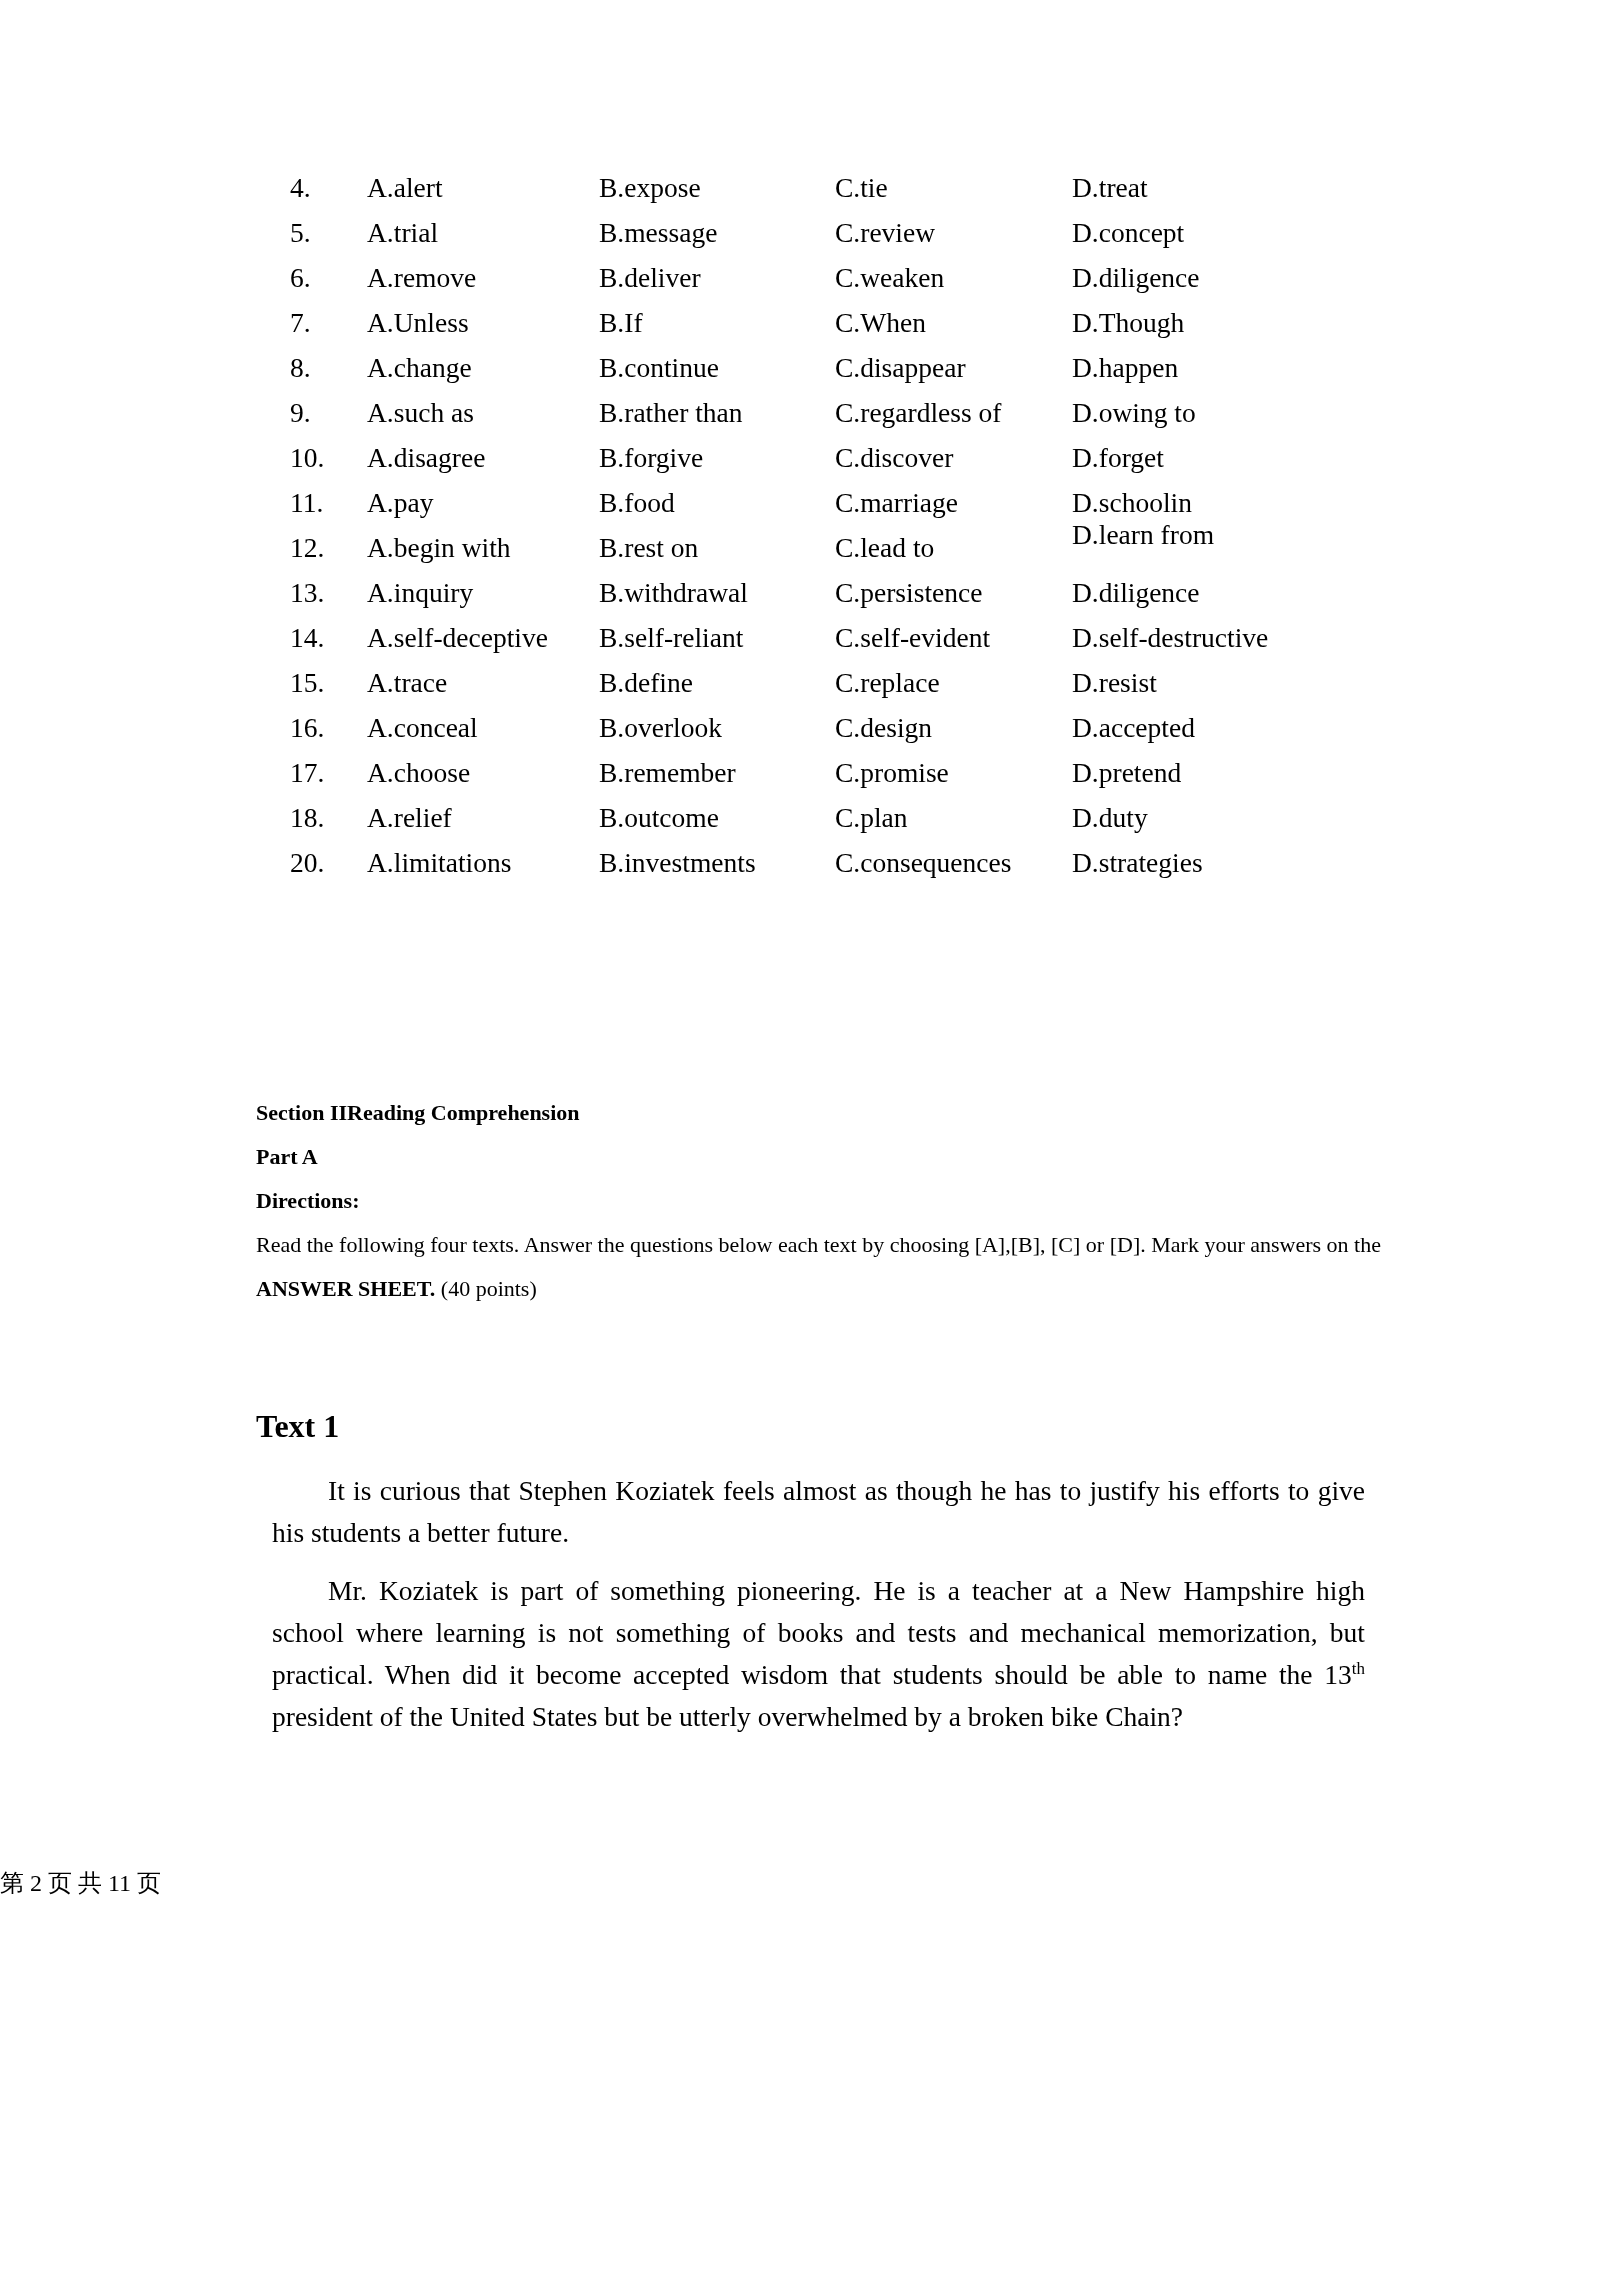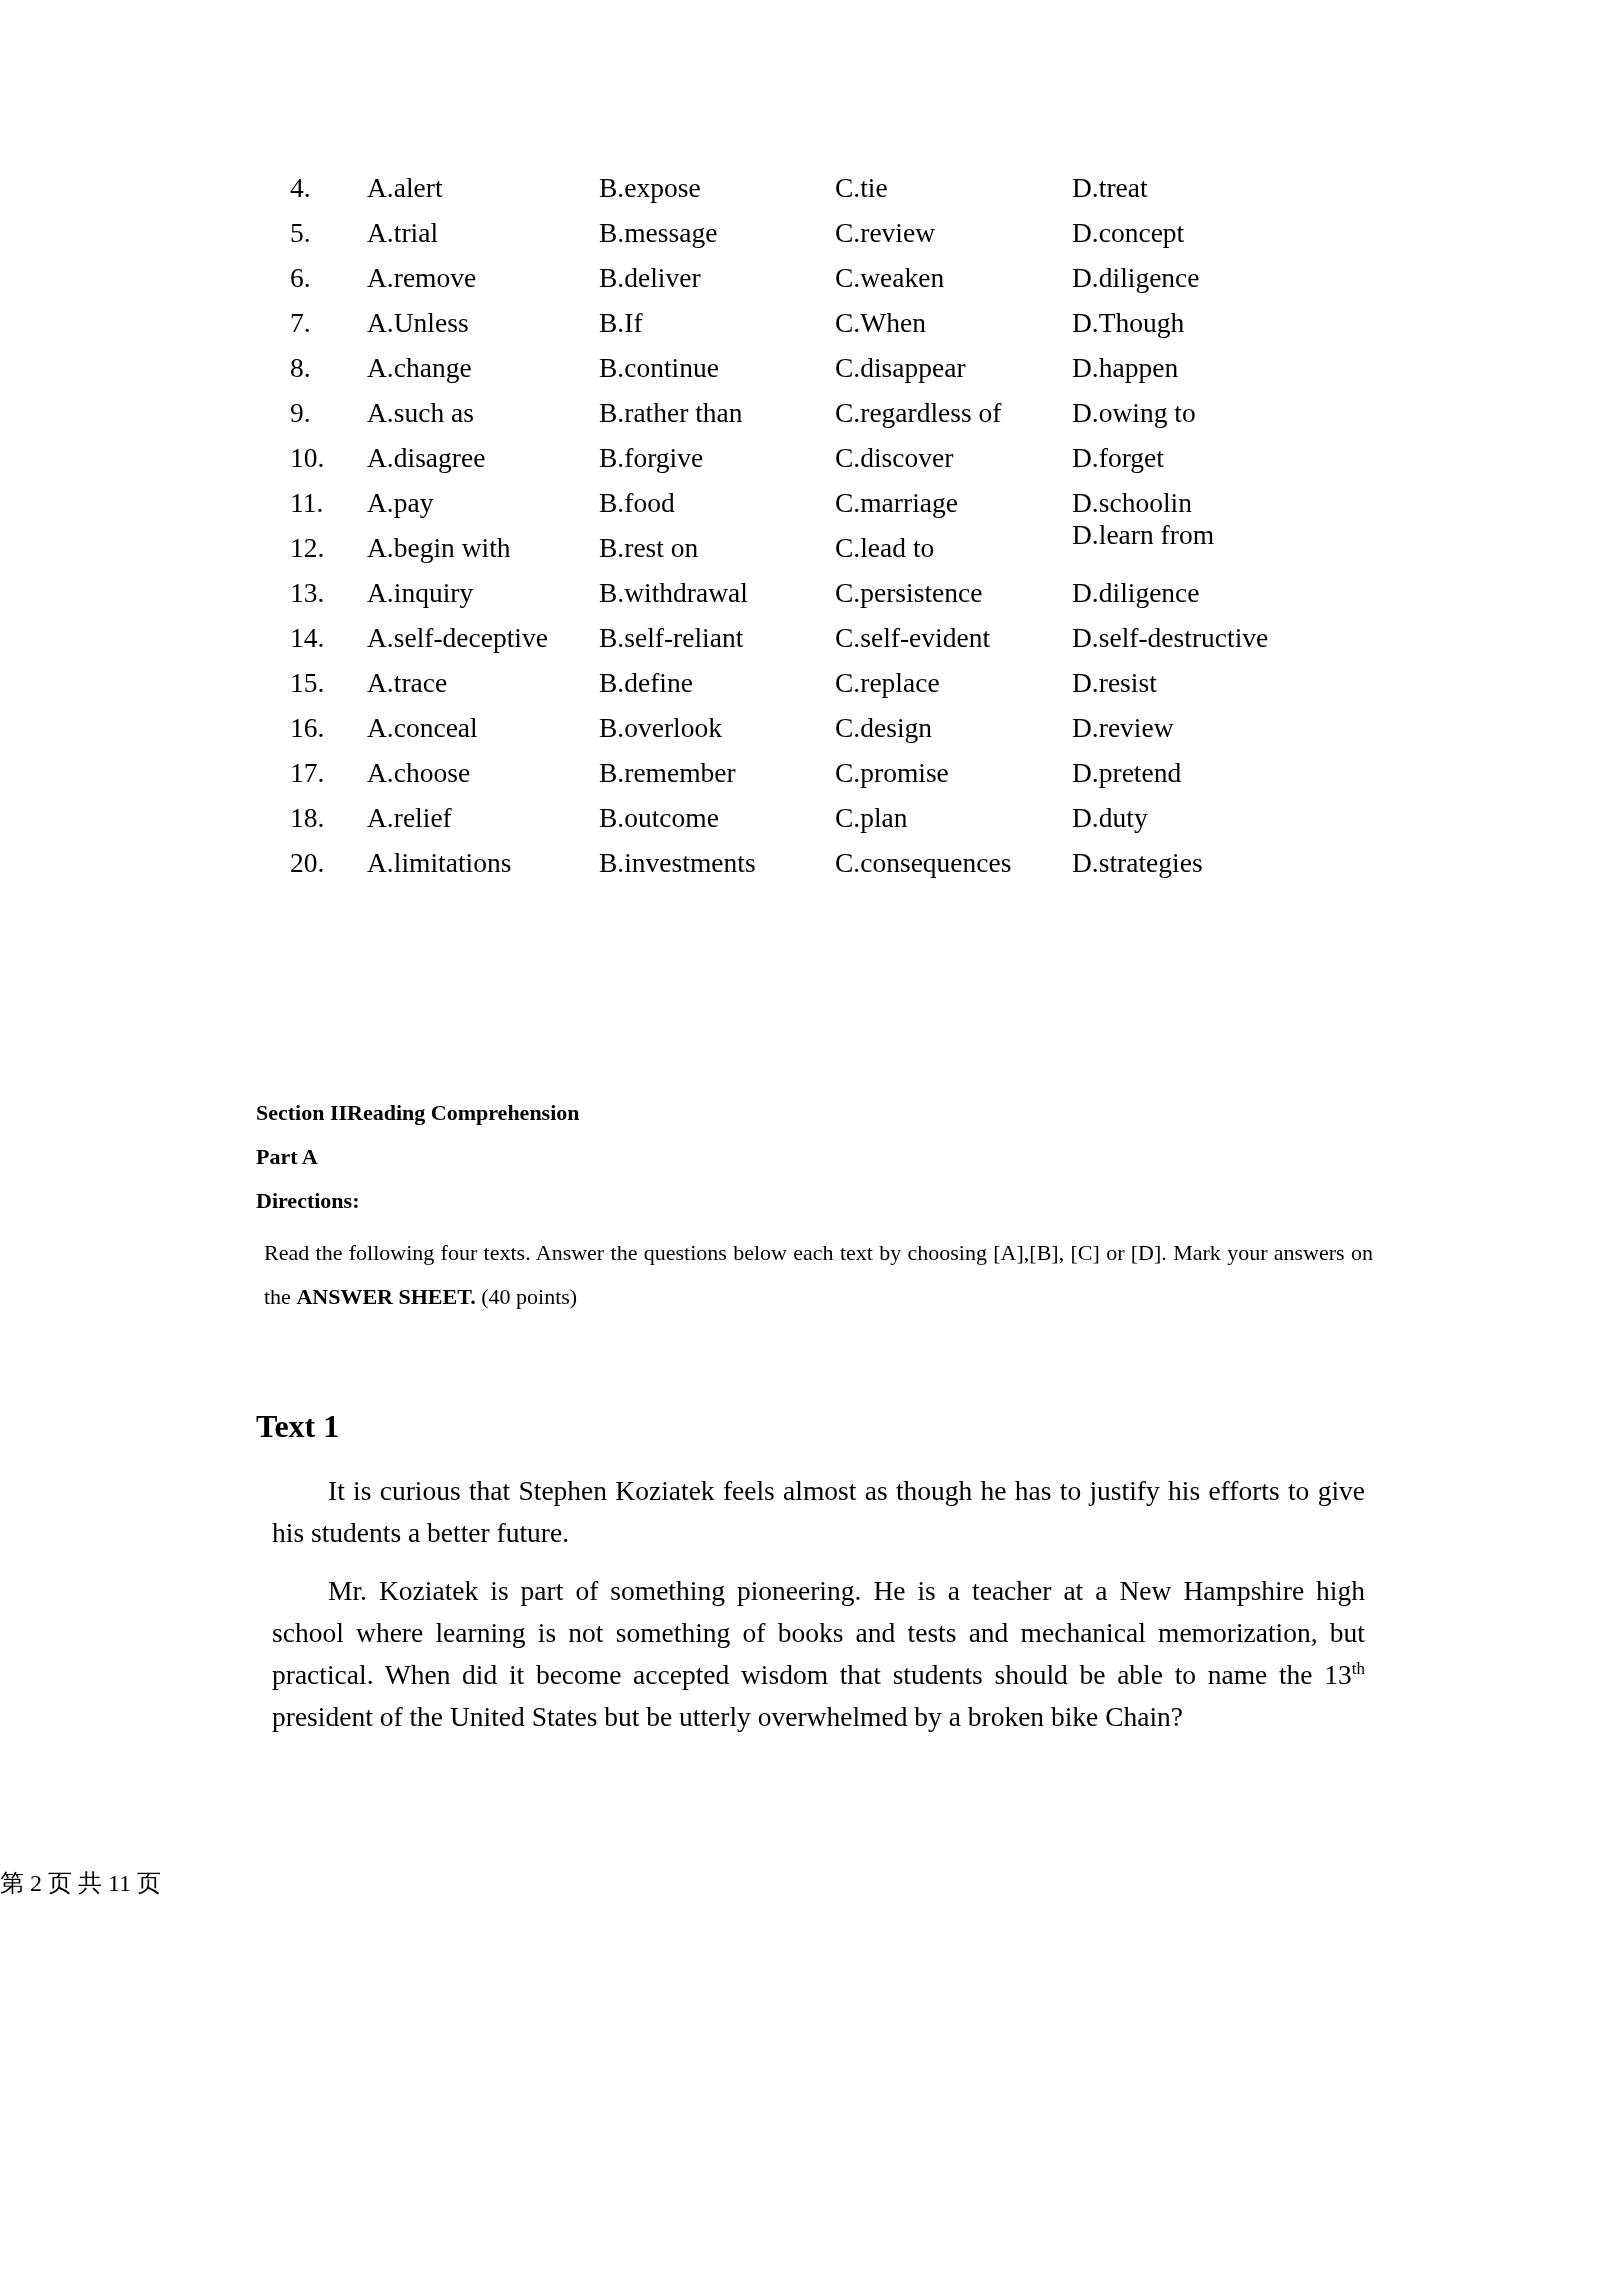--- a/index.html
+++ b/index.html
@@ -41,21 +41,21 @@
   .section {
     position: absolute;
     left: 256px;
     top: 1091px;
     width: 1125px;
     font-size: 22px;
     line-height: 44px;
   }
   .section .hd { font-weight: bold; }
   .section p {
-    margin: 8px;
+    margin: 0;
     text-align: justify;
   }
   .section p b { font-weight: bold; }
 
   
   .text1-title {
     position: absolute;
     left: 256px;
     top: 1405px;
     width: 1125px;
@@ -195,21 +195,21 @@
       <span class="c-b">B.define</span>
       <span class="c-c">C.replace</span>
       <span class="c-d">D.resist</span>
     </div>
 
     <div class="opt-row">
       <span class="c-num">16.</span>
       <span class="c-a">A.conceal</span>
       <span class="c-b">B.overlook</span>
       <span class="c-c">C.design</span>
-      <span class="c-d">D.review</span>
+      <span class="c-d">D.accepted</span>
     </div>
 
     <div class="opt-row">
       <span class="c-num">17.</span>
       <span class="c-a">A.choose</span>
       <span class="c-b">B.remember</span>
       <span class="c-c">C.promise</span>
       <span class="c-d">D.pretend</span>
     </div>
 

